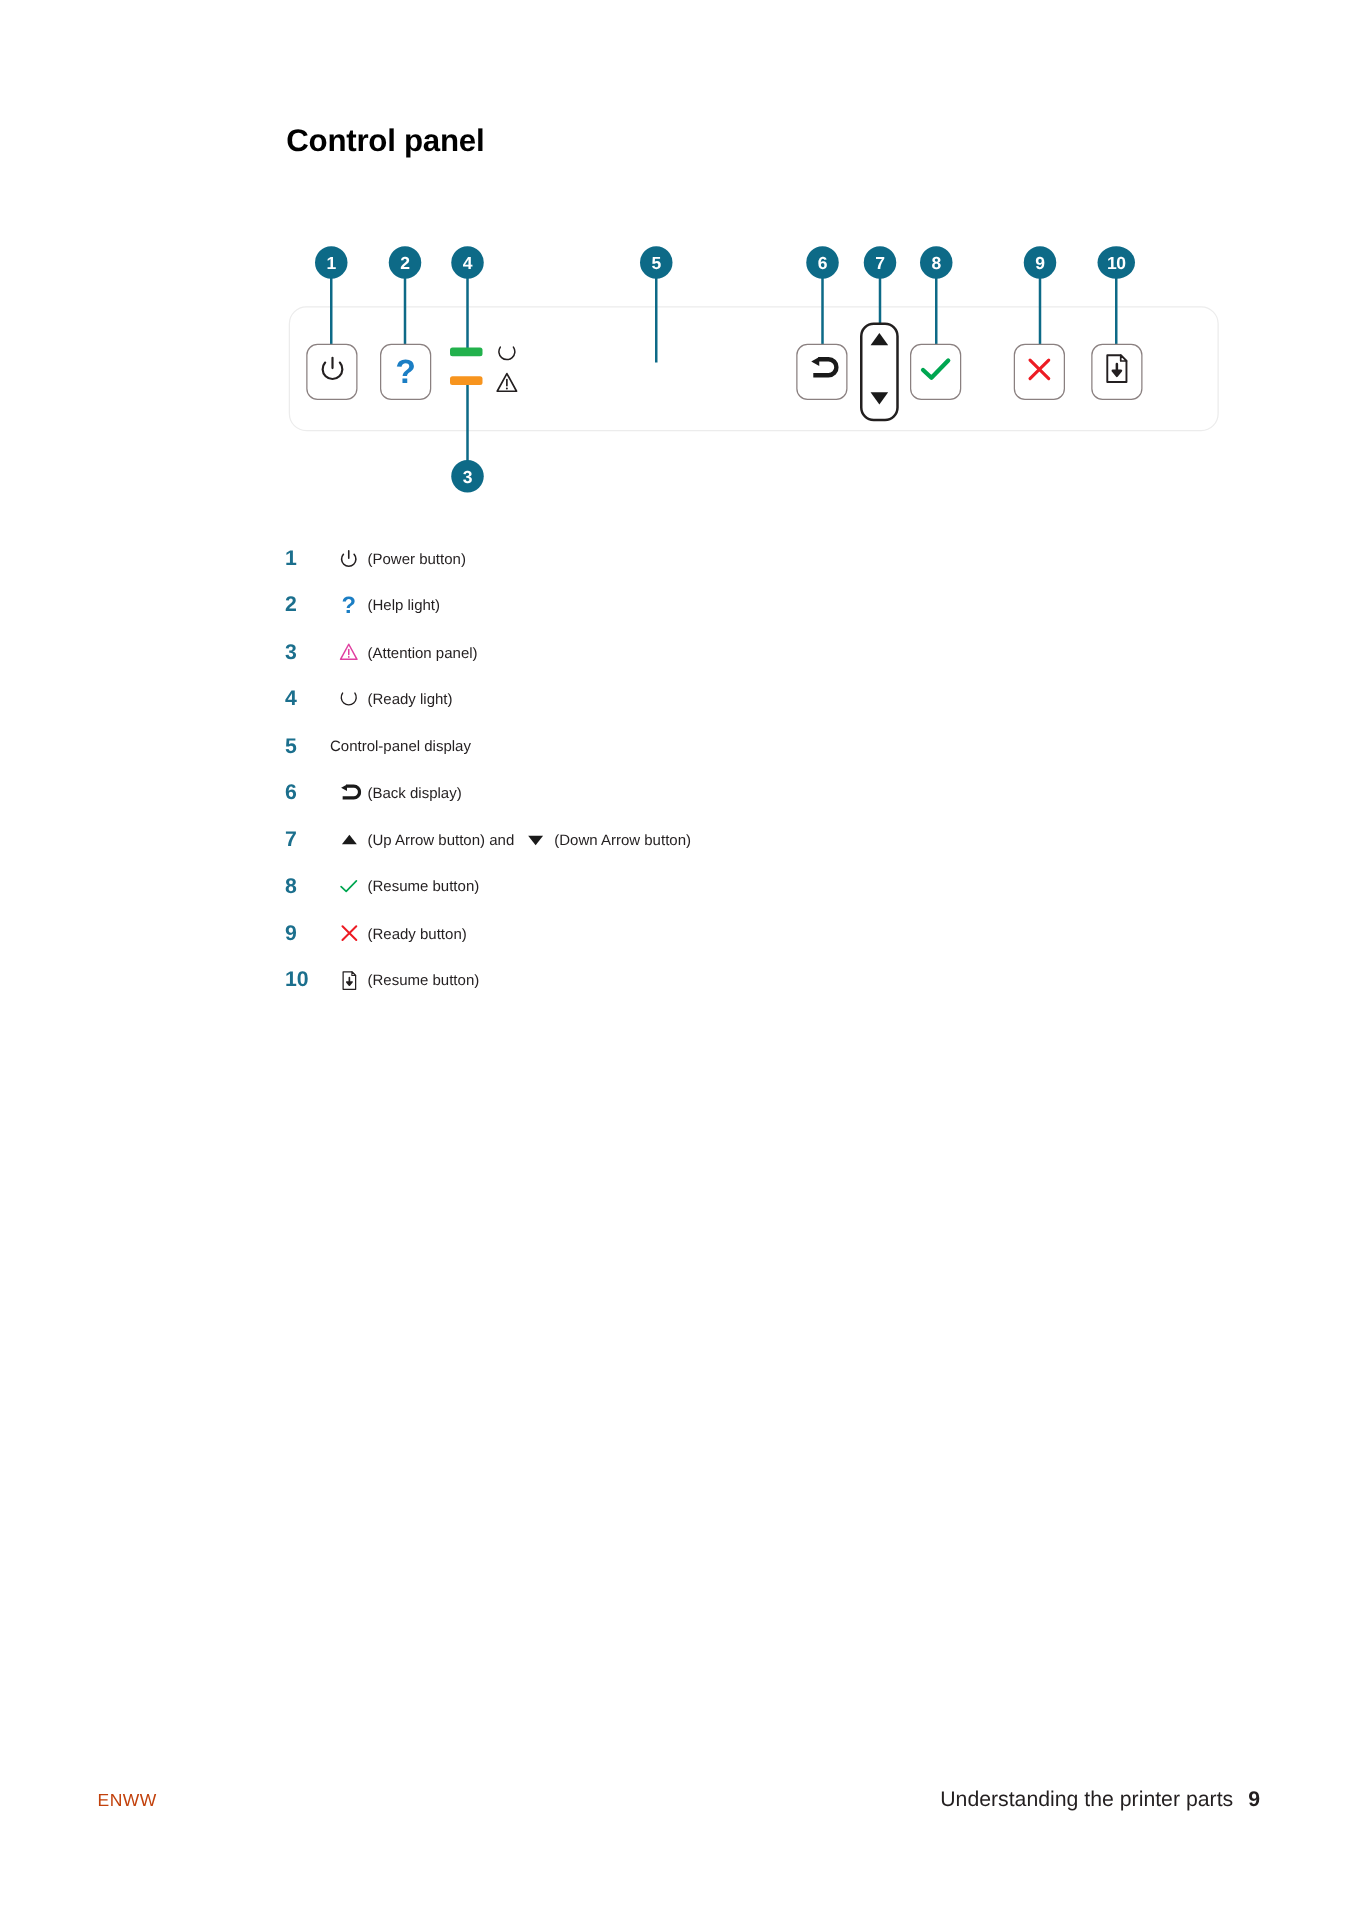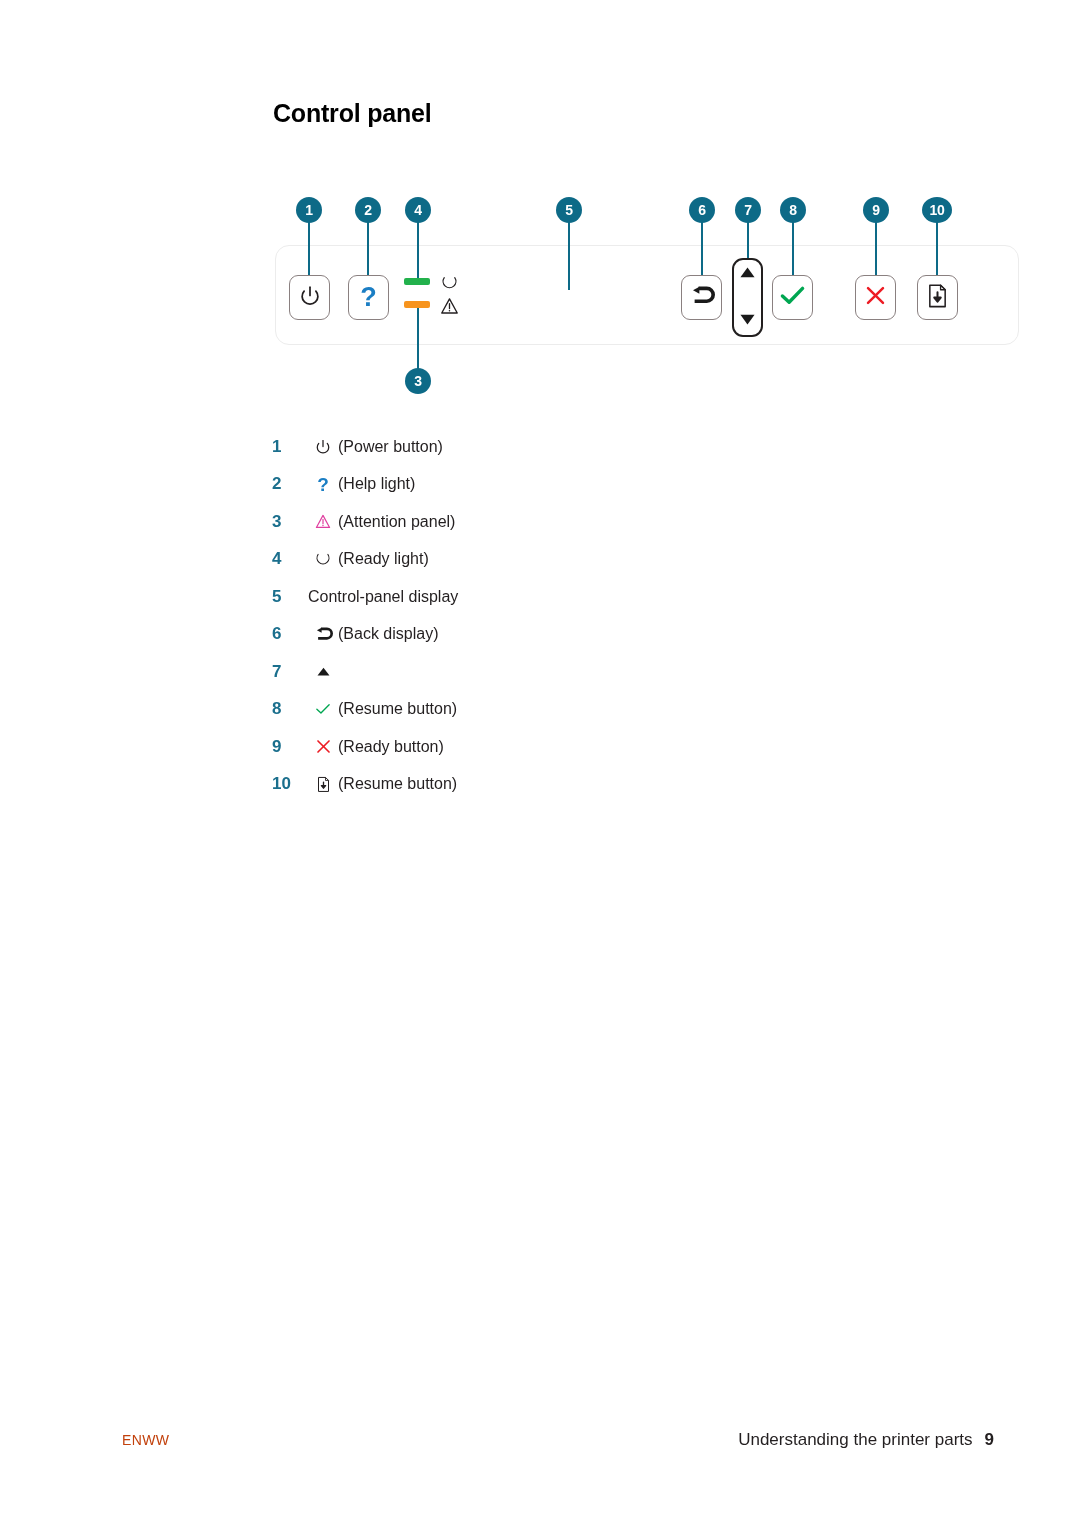--- a/index.html
+++ b/index.html
@@ -12,21 +12,20 @@
     height: 1528px;
     position: relative;
     font-family: "Liberation Sans", sans-serif;
     color: #1a1a1a;
     overflow: hidden;
   }
 
   .page {
     position: absolute;
     inset: 0;
-    margin-left: 44px;
   }
 
   
   .heading {
     position: absolute;
     left: 229px;
     top: 99px;
     font-size: 25px;
     font-weight: bold;
     letter-spacing: -0.2px;
@@ -148,42 +147,42 @@
     flex: 0 0 36px;
   }
   .legend-icon {
     width: 30px;
     flex: 0 0 30px;
     display: flex;
     align-items: center;
     justify-content: center;
   }
   .legend-text {
-    font-size: 16px;
+    font-size: 12px;
     color: #231f20;
     white-space: nowrap;
   }
   .legend-text .inline-ico {
     display: inline-flex;
     vertical-align: middle;
     margin: 0 7px 0 10px;
   }
 
   
   .footer-left {
     position: absolute;
     left: 78px;
     top: 1432px;
     font-size: 14px;
     letter-spacing: 0.4px;
     color: #c2410c;
   }
   .footer-right {
     position: absolute;
-    right: 86px;
+    right: 72px;
     top: 1430px;
     font-size: 17px;
     color: #231f20;
     white-space: nowrap;
   }
   .footer-right .pg {
     font-weight: bold;
     margin-left: 12px;
   }
 </style>
@@ -360,20 +359,27 @@
       <span class="legend-text">(Back display)</span>
     </div>
 
     <div class="legend-row">
       <span class="legend-num">7</span>
       <span class="legend-icon">
         <svg width="15" height="11" viewBox="0 0 18 14">
             <path d="M9 2.2 L16.6 12 H1.4 Z" fill="#1a1a1a"></path>
           </svg>
       </span>
+      <span class="legend-text">
+        <span>(Up Arrow button) and</span><span class="inline-ico">
+            <svg width="15" height="11" viewBox="0 0 18 14">
+              <path d="M9 11.8 L1.4 2 H16.6 Z" fill="#1a1a1a"></path>
+            </svg>
+          </span><span>(Down Arrow button)</span>
+      </span>
     </div>
 
     <div class="legend-row">
       <span class="legend-num">8</span>
       <span class="legend-icon">
         <svg width="18" height="14" viewBox="0 0 28 24" fill="none" stroke="#00a651" stroke-width="2.3" stroke-linecap="round" stroke-linejoin="round">
           <path d="M3.5 12.5 L10.5 19 L24.5 4.6"></path>
         </svg>
       </span>
       <span class="legend-text">(Resume button)</span>

